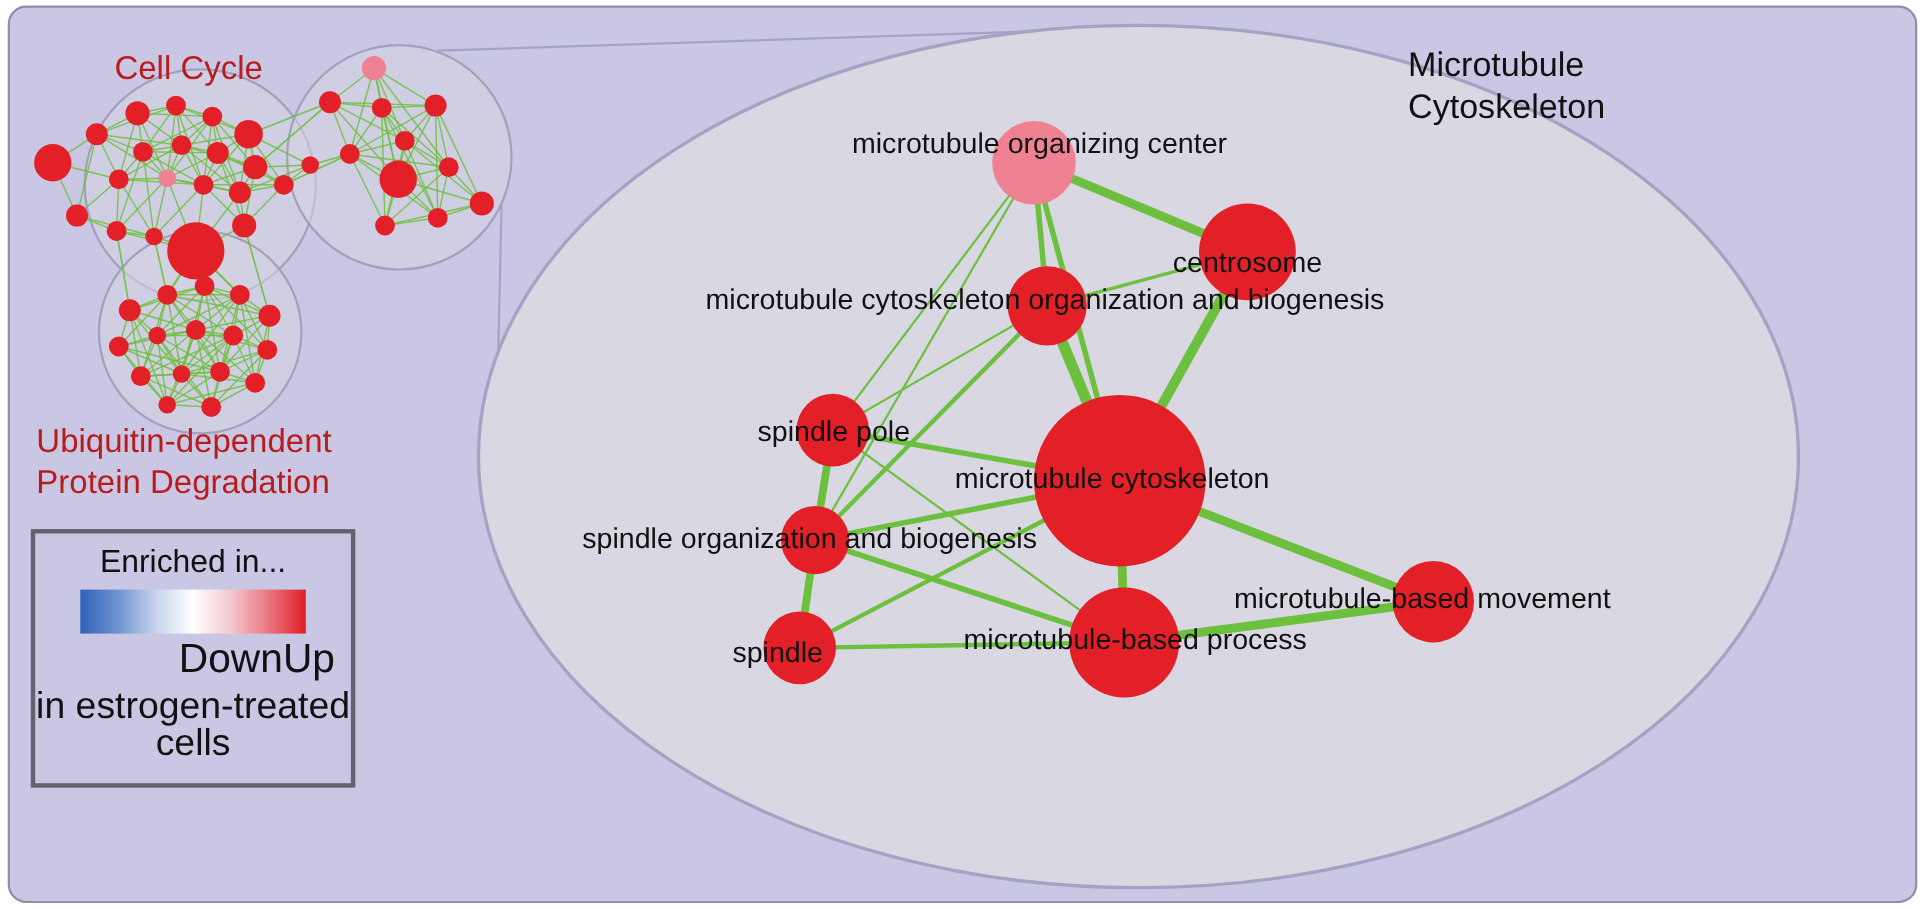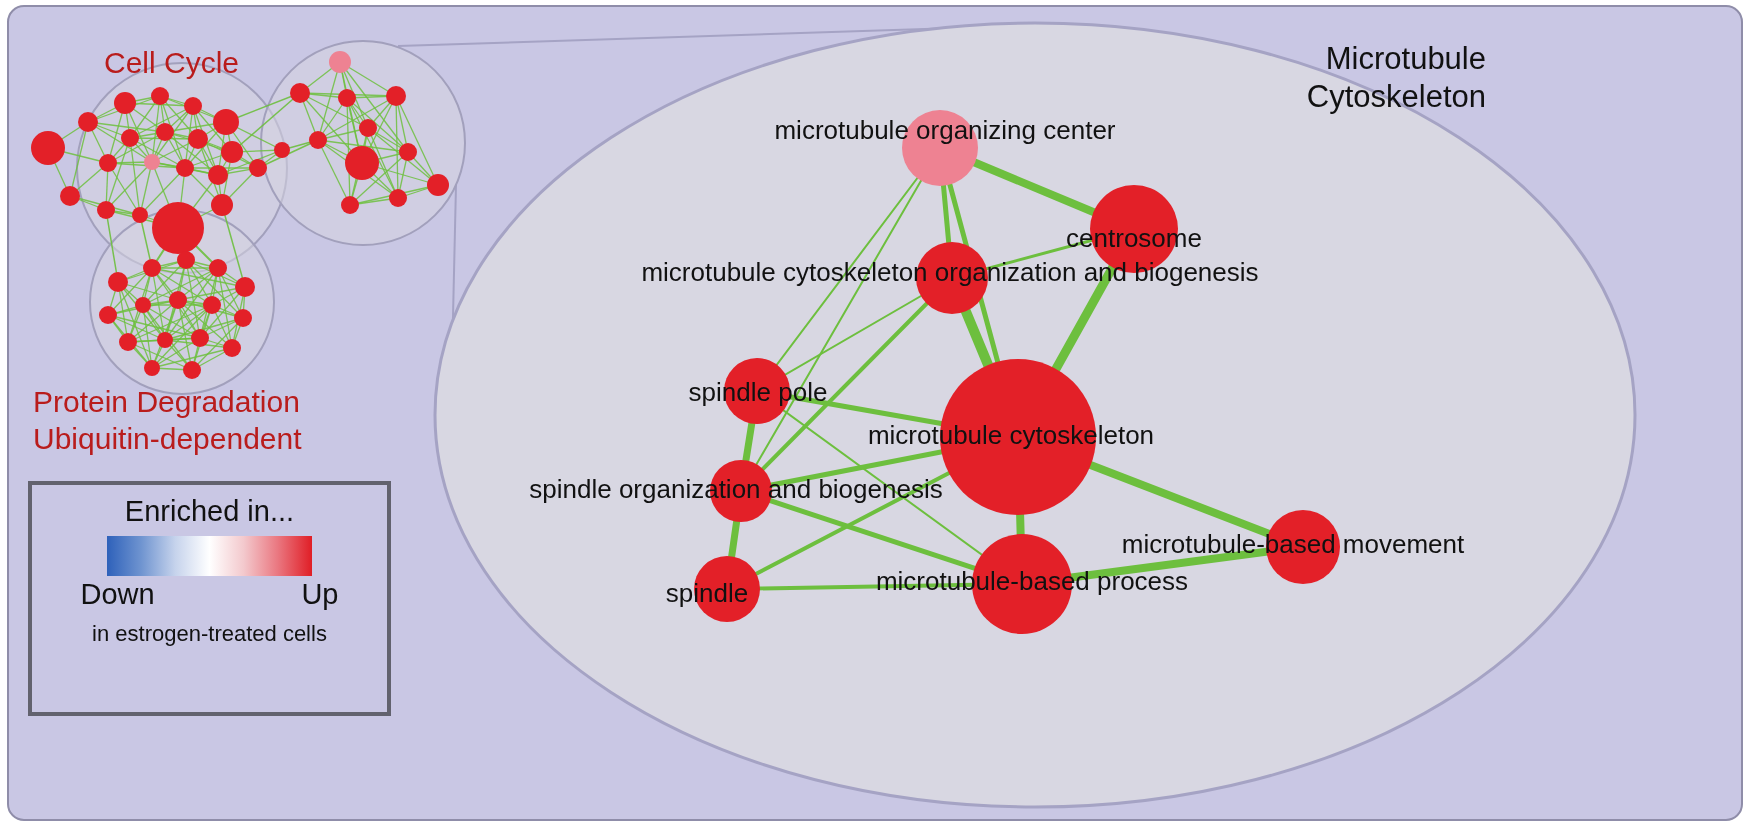--- a/index.html
+++ b/index.html
@@ -5,30 +5,30 @@
   html,body { margin:0; padding:0; background:#ffffff; }
   body { width:1750px; height:826px; font-family:"Liberation Sans", sans-serif; }
   .stage { position:relative; width:1750px; height:826px; overflow:hidden; }
   .stage svg { position:absolute; left:0; top:0; }
   svg text { font-family:"Liberation Sans", sans-serif; }
 
   .overlay { position:absolute; white-space:nowrap; }
   .gray-label { color:#b91c1c; font-size:30px; line-height:37px; }
   .cell-cycle-label { left:104px; top:44px; }
   .ubiquitin-label { left:33px; top:383px; }
-  .mt-label { left:1280px; top:40px; width:206px; text-align:right;
+  .mt-label { left:1280px; top:40px; width:206px; text-align:left;
               color:#111111; font-size:31px; line-height:38px; }
 
-  .legend { position:absolute; left:28px; top:481px; width:363px; height:235px;
+  .legend { position:absolute; left:28px; top:481px; width:295px; height:235px;
             box-sizing:border-box; border:4px solid #62626e; text-align:center; }
   .legend-title { font-size:29px; color:#111111; margin-top:10px; }
   .legend-bar { width:205px; height:40px; margin:8px auto 0 auto; }
-  .legend-scale-row { display:flex; justify-content:space-between; width:258px;
-                      margin:2px auto 0 auto; font-size:29px; color:#111111; }
-  .legend-caption { font-size:22px; line-height:33px; margin-top:6px; color:#111111; }
+  .legend-scale-row { display:flex; justify-content:flex-end; width:258px;
+                      margin:2px auto 0 auto; font-size:37px; color:#111111; }
+  .legend-caption { font-size:34px; line-height:33px; margin-top:6px; color:#111111; }
 </style>
 </head>
 <body>
 
 <div class="stage">
 
   <svg id="scene" width="1750" height="826" viewBox="0 0 1750 826">
       <rect x="8" y="6" width="1734" height="814" rx="16" fill="#c9c7e4" stroke="#8f8da9" stroke-width="2"></rect>
       <line x1="398" y1="46" x2="1020" y2="26" stroke="#a5a3c4" stroke-width="2"></line>
       <line x1="456" y1="185" x2="449" y2="492" stroke="#a5a3c4" stroke-width="2"></line>
@@ -350,22 +350,22 @@
       <text x="1011" y="444" text-anchor="middle" font-size="26" fill="#111111">microtubule cytoskeleton</text>
       <text x="736" y="498" text-anchor="middle" font-size="26" fill="#111111">spindle organization and biogenesis</text>
       <text x="1293" y="553" text-anchor="middle" font-size="26" fill="#111111">microtubule-based movement</text>
       <text x="1032" y="590" text-anchor="middle" font-size="26" fill="#111111">microtubule-based process</text>
       <text x="707" y="602" text-anchor="middle" font-size="26" fill="#111111">spindle</text>
     </svg>
 
   <div class="overlay gray-label cell-cycle-label">Cell Cycle</div>
 
   <div class="overlay gray-label ubiquitin-label">
+    <div>Ubiquitin-dependent</div>
     <div>Protein Degradation</div>
-    <div>Ubiquitin-dependent</div>
   </div>
 
   <div class="overlay mt-label">
     <div>Microtubule</div>
     <div>Cytoskeleton</div>
   </div>
 
   <div class="legend">
     <div class="legend-title">Enriched in...</div>
     <div class="legend-bar" style="background: linear-gradient(to right, rgb(46, 97, 186), rgb(111, 148, 208), rgb(198, 211, 236), rgb(255, 255, 255), rgb(243, 201, 205), rgb(234, 119, 128), rgb(224, 30, 38));"></div>

